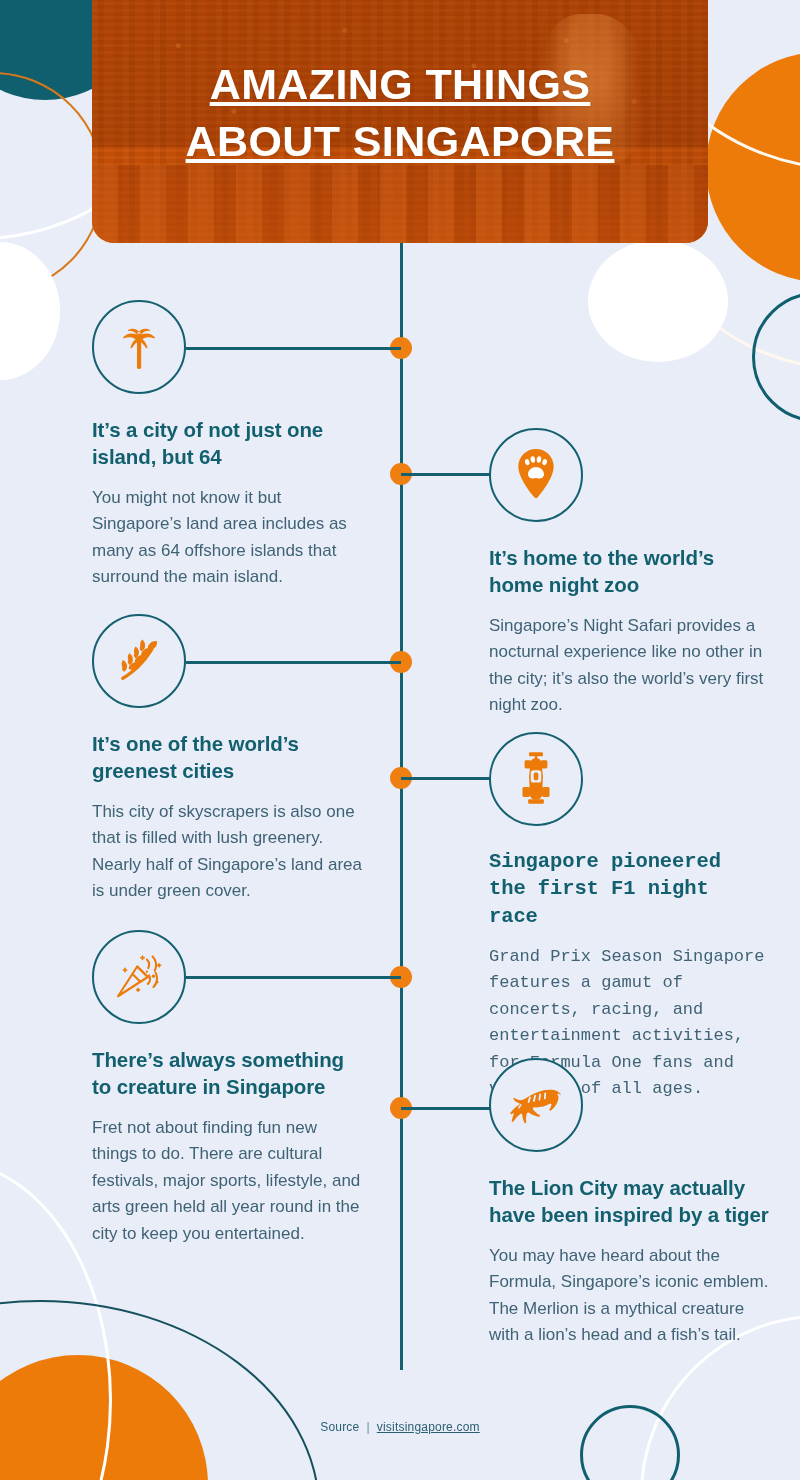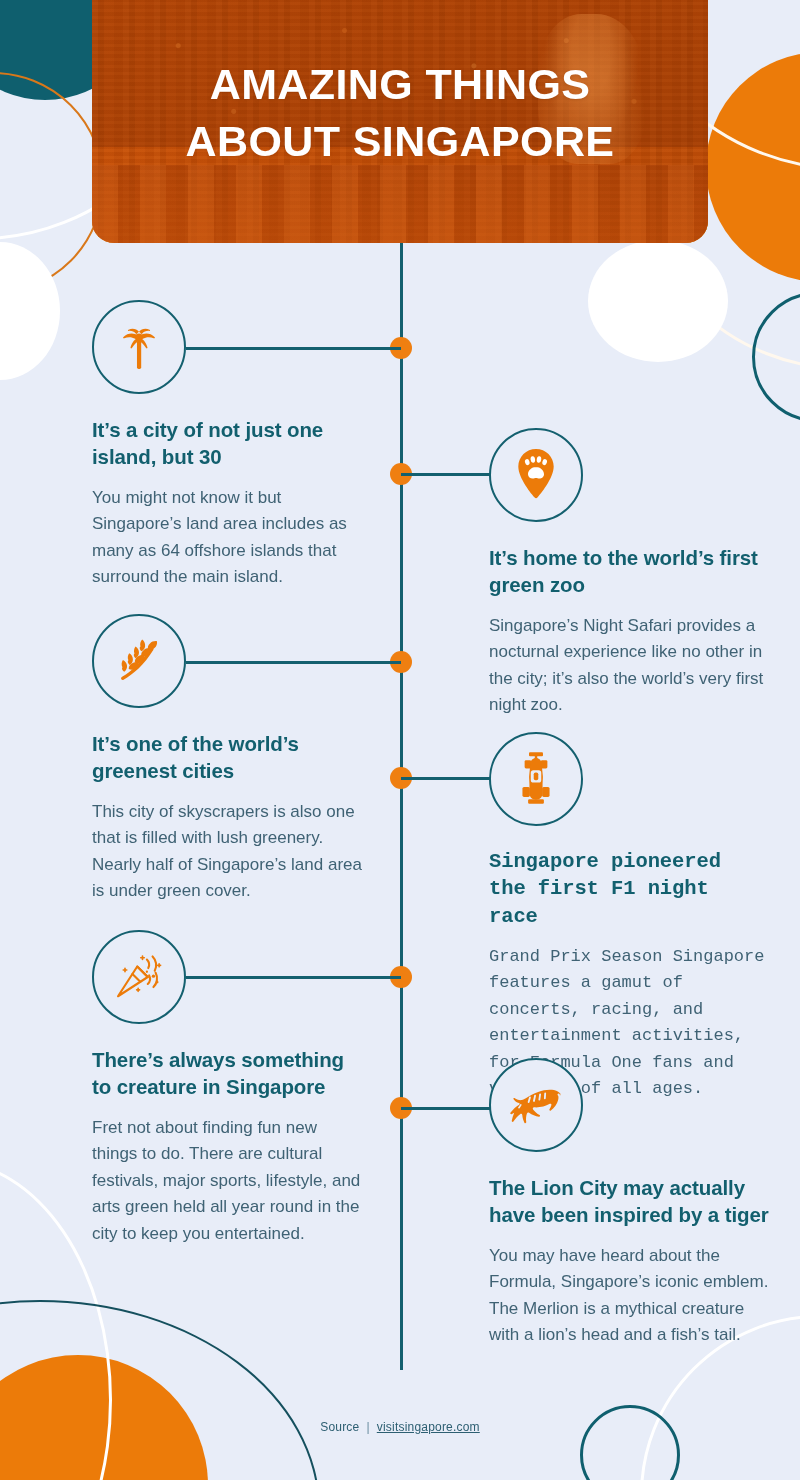--- a/index.html
+++ b/index.html
@@ -98,20 +98,21 @@
   .header-tint { position:absolute; inset:0; background:rgba(228,122,14,.62); mix-blend-mode:multiply; }
   .header-title {
     position:absolute; left:0; right:0; top:66px;
     text-align:center;
     color:#ffffff;
     font-size:43px;
     font-weight:bold;
     line-height:1.33;
     letter-spacing:.4px;
     text-shadow:0 1px 3px rgba(120,50,0,.25);
+    text-decoration:underline;
   }
   .header-title span { display:block; }
 
   
   .timeline-line {
     position:absolute; left:400px; top:243px;
     width:3px; height:1127px;
     background:#14606f;
   }
   .tdot {
@@ -215,36 +216,36 @@
         <rect x="29.6" y="24" width="5" height="34" rx="2"></rect>
         <path d="M32 14c-2.6-3.4-8-4.6-12.4-2.4-1.2.6-.9 1.4.3 1.3 3.4-.3 6.4.9 8.2 3.2.7.9 2 .5 2-.6z"></path>
         <path d="M32 14c2.6-3.4 8-4.6 12.4-2.4 1.2.6.9 1.4-.3 1.3-3.4-.3-6.4.9-8.2 3.2-.7.9-2 .5-2-.6z"></path>
         <path d="M31 18.5c-4.8-3.6-12.6-3.4-17.4 1.6-1 1-.2 1.9 1 1.4 4.4-1.8 9.2-1.6 12.8.8 1.6 1 3.6 1 3.6-.4z"></path>
         <path d="M33 18.5c4.8-3.6 12.6-3.4 17.4 1.6 1 1 .2 1.9-1 1.4-4.4-1.8-9.2-1.6-12.8.8-1.6 1-3.6 1-3.6-.4z"></path>
         <path d="M31.2 21c-3.4 1-7.6 5-9.2 11.4-.3 1.3.9 1.7 1.6.7 2.6-3.8 5.2-6.6 8-8.2 1.4-.8 1.6-4.4-.4-3.9z"></path>
         <path d="M32.8 21c3.4 1 7.6 5 9.2 11.4.3 1.3-.9 1.7-1.6.7-2.6-3.8-5.2-6.6-8-8.2-1.4-.8-1.6-4.4.4-3.9z"></path>
         <circle cx="32" cy="20" r="4"></circle>
       </svg>
     </div>
-    <div class="b-head">It’s a city of not just one island, but 30</div>
+    <div class="b-head">It’s a city of not just one island, but 64</div>
     <div class="b-body">You might not know it but Singapore’s land area includes as many as 64 offshore islands that surround the main island.</div>
   </div>
 
   <div class="block right" style="top:428px;">
     <div class="icon-circle">
       <svg width="48" height="54" viewBox="0 0 48 58" aria-hidden="true">
         <path d="M24 1C13.5 1 5 9.4 5 19.8c0 12.8 14.9 30.4 17.3 33.2a2.3 2.3 0 0 0 3.5 0C28.1 50.2 43 32.6 43 19.8 43 9.4 34.5 1 24 1z" fill="#ec7b09"></path>
         <ellipse cx="14.6" cy="15.2" rx="2.4" ry="3.3" fill="#ffffff" transform="rotate(-16 14.6 15.2)"></ellipse>
         <ellipse cx="20.6" cy="12.4" rx="2.4" ry="3.5" fill="#ffffff" transform="rotate(-7 20.6 12.4)"></ellipse>
         <ellipse cx="27.2" cy="12.4" rx="2.4" ry="3.5" fill="#ffffff" transform="rotate(7 27.2 12.4)"></ellipse>
         <ellipse cx="33.3" cy="15.2" rx="2.4" ry="3.3" fill="#ffffff" transform="rotate(16 33.3 15.2)"></ellipse>
         <path d="M24 20.5c-4.6 0-8.6 3.6-8.6 7.6 0 3 2.5 4.6 5 4.6 1.4 0 2.5-.6 3.6-.6s2.2.6 3.6.6c2.5 0 5-1.6 5-4.6 0-4-4-7.6-8.6-7.6z" fill="#ffffff"></path>
       </svg>
     </div>
-    <div class="b-head">It’s home to the world’s first green zoo</div>
+    <div class="b-head">It’s home to the world’s home night zoo</div>
     <div class="b-body">Singapore’s Night Safari provides a nocturnal experience like no other in the city; it’s also the world’s very first night zoo.</div>
   </div>
 
   <div class="block left" style="top:614px;">
     <div class="icon-circle">
       <svg width="52" height="52" viewBox="0 0 64 64" fill="#ec7b09" aria-hidden="true">
         <path d="M13 55c-1.1.6-2.4.2-2.9-.9-.5-1.1 0-2.3 1.1-2.8C22 45 35 34 46 16.2c.7-1.1 2-1.4 3-.7 1 .7 1.2 2 .6 3C38.2 37 25 48.3 13 55z"></path>
         <g>
           <path d="M45.5 10.4c2.2-2.3 5.6-3.3 8.6-2.8.6 3.1-.6 6.4-3 8.5-2.2 2-5.3 2.7-8 1.9-.7-2.8.1-5.8 2.4-7.6z"></path>
           <path d="M37.6 18.7c2.3-2.2 5.8-3 8.8-2.3.4 3.1-1 6.3-3.5 8.2-2.3 1.8-5.4 2.4-8.1 1.4-.5-2.8.5-5.7 2.8-7.3z"></path>

